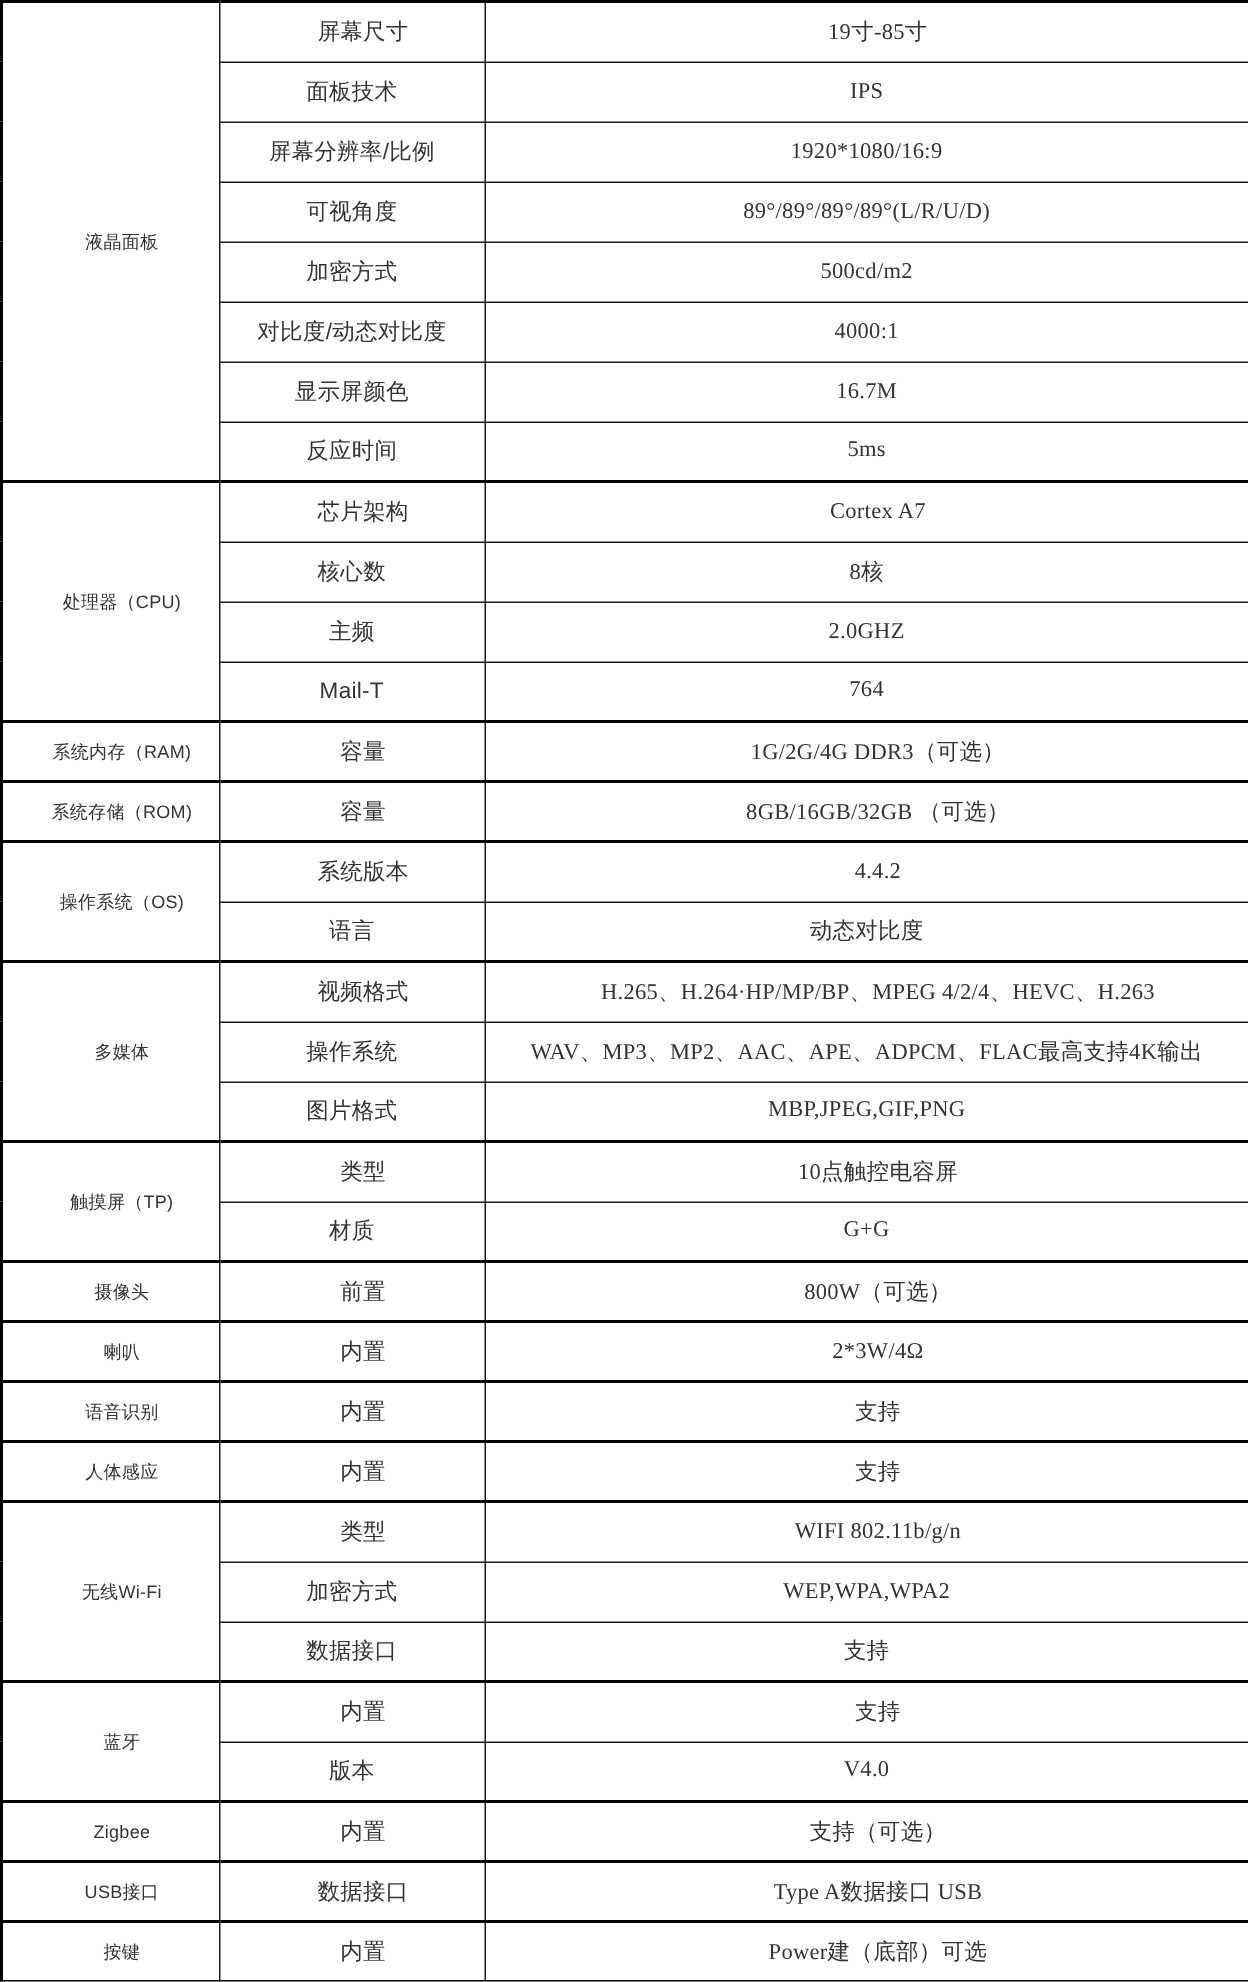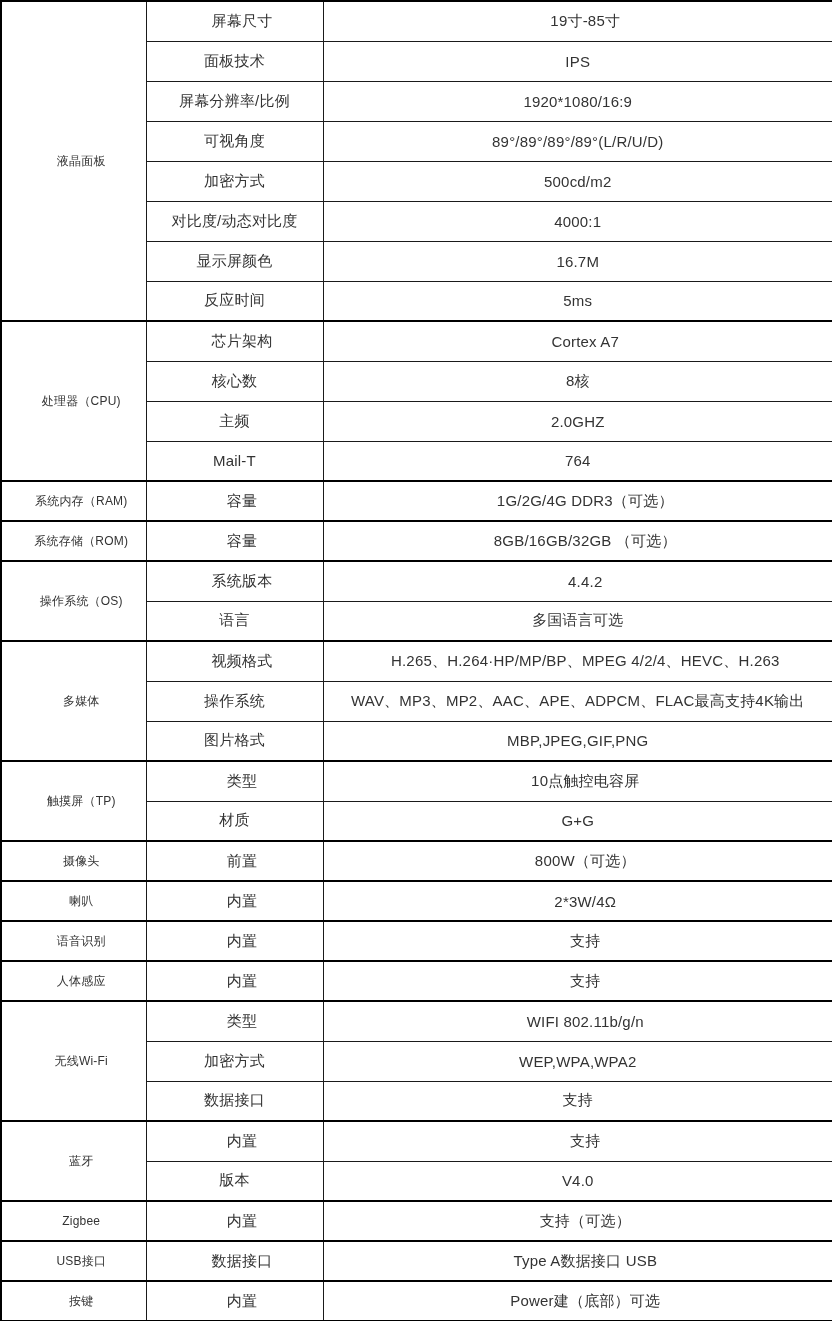--- a/index.html
+++ b/index.html
@@ -29,21 +29,21 @@
     vertical-align: middle;
     padding: 0 6px;
     overflow: hidden;
     white-space: nowrap;
     letter-spacing: 0.2px;
   }
   table.spec tr { height: 40px; }
   
   table.spec tr.section-start td { border-top: 2px solid #000000; padding-left: 21px; }
   td.category-cell { font-size: 12px; }
-  td.value-cell { font-size: 15px; }
+  td.value-cell { font-size: 15px; font-family: Liberation Serif, serif; }
 </style>
 </head>
 <body>
 
 <table class="spec">
   <colgroup>
     <col class="c1">
     <col class="c2">
     <col class="c3">
   </colgroup>
@@ -108,21 +108,21 @@
         <td class="label-cell">容量</td>
         <td class="value-cell">8GB/16GB/32GB （可选）</td>
       </tr>
       <tr class="section-start">
         <td class="category-cell" rowspan="2">操作系统（OS)</td>
         <td class="label-cell">系统版本</td>
         <td class="value-cell">4.4.2</td>
       </tr>
       <tr>
         <td class="label-cell">语言</td>
-        <td class="value-cell">多国语言可选</td>
+        <td class="value-cell">动态对比度</td>
       </tr>
       <tr class="section-start">
         <td class="category-cell" rowspan="3">多媒体</td>
         <td class="label-cell">视频格式</td>
         <td class="value-cell">H.265、H.264·HP/MP/BP、MPEG 4/2/4、HEVC、H.263</td>
       </tr>
       <tr>
         <td class="label-cell">操作系统</td>
         <td class="value-cell">WAV、MP3、MP2、AAC、APE、ADPCM、FLAC最高支持4K输出</td>
       </tr>

